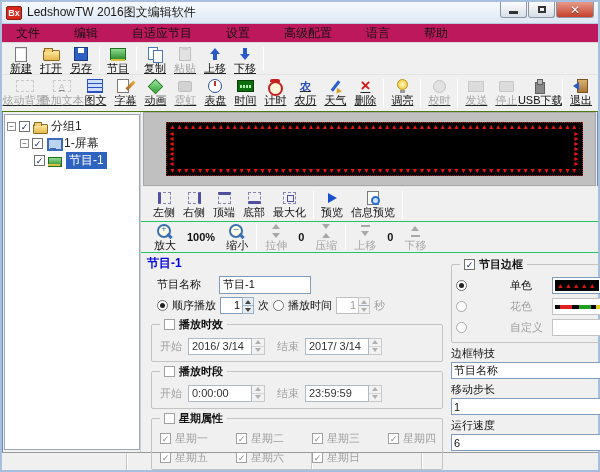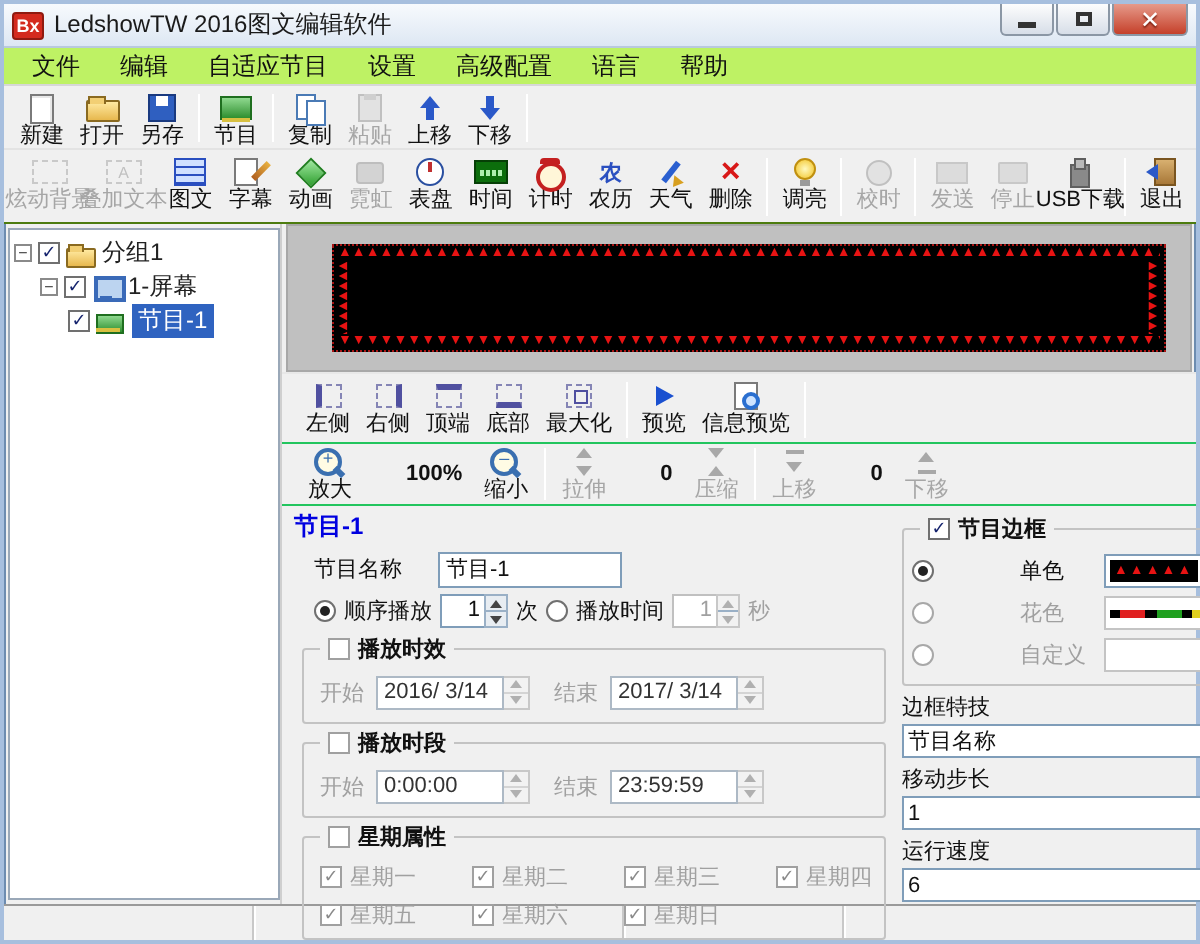--- a/index.html
+++ b/index.html
@@ -14,25 +14,25 @@
   .title-text { font-size:12px; color:#1a1a1a; flex:1; white-space:nowrap; overflow:hidden; }
   .win-controls { display:flex; gap:1px; align-self:flex-start; }
   .wc { height:16px; border:1px solid #8b97a5; border-top:none; display:flex; align-items:center; justify-content:center; background:linear-gradient(#fdfdfd,#d7dee8); border-radius:0 0 3px 3px; }
   .wc.min,.wc.max { width:27px; }
   .wc.close { width:38px; background:linear-gradient(#e69a8a,#c5402a); }
   .wc .bar { width:9px; height:3px; background:#333; margin-top:5px; }
   .wc .box { width:8px; height:7px; border:2px solid #333; }
   .wc .x { color:#fff; font-weight:bold; font-size:12px; text-shadow:0 1px 1px #7a1f10; }
 
   
-  .menubar { height:19px; background:#bef264; border-bottom:1px solid #d7d7d7; display:flex; align-items:center; padding-left:6px; gap:4px; flex:0 0 auto; }
+  .menubar { height:19px; background:#be185d; border-bottom:1px solid #d7d7d7; display:flex; align-items:center; padding-left:6px; gap:18px; flex:0 0 auto; }
   .menu-item { padding:1px 8px; font-size:12px; color:#111; cursor:default; }
 
   
-  .toolbar { background:#f0f0f0; display:flex; align-items:flex-start; padding:2px 2px 1px 4px; flex:0 0 auto; }
+  .toolbar { background:#f0f0f0; display:flex; align-items:flex-start; padding:2px 2px 1px 4px; flex:0 0 auto;text-decoration:underline; }
   .tb1 { height:32px; border-bottom:1px solid #e3e3e3; }
   .tb2 { height:37px; border-bottom:1px solid #4d7c0f; }
   .tbtn { display:flex; flex-direction:column; align-items:center; justify-content:flex-start; padding:1px 4px 0; min-width:30px; }
   .tbtn .tlabel { font-size:11px; line-height:12px; color:#111; white-space:nowrap; }
   .tbtn.dis .tlabel { color:#a6a6a6;text-align:right; }
   .tbtn.dis .ic { opacity:.55; filter:grayscale(1); }
   .tsep { width:1px; align-self:stretch; background:#c8c8c8; border-right:1px solid #fff; margin:2px 3px; }
 
   
   .ic { width:20px; height:16px; position:relative; display:inline-flex; align-items:center; justify-content:center; flex:0 0 auto; }
@@ -118,21 +118,21 @@
   .al-right { border-right:3px solid #5050a0; }
   .al-top { border-top:3px solid #5050a0; }
   .al-bottom { border-bottom:3px solid #5050a0; }
   .al-max::after { content:""; position:absolute; left:3px; top:2px; width:5px; height:5px; border:1px solid #5050a0; }
   .ic-play::before { border-top:5px solid transparent; border-bottom:5px solid transparent; border-left:9px solid #1a50d0; }
   .ic-infoprev::before { width:10px; height:12px; background:#fff; border:1px solid #7a7a7a; }
   .ic-infoprev::after { width:5px; height:5px; border:2px solid #2a6fd0; border-radius:50%; background:#cfe4ff; right:3px; bottom:1px; }
   .zbtn { display:flex; flex-direction:column; align-items:center; padding:0 5px; }
   .zbtn .tlabel { font-size:11px; line-height:12px; color:#111; }
   .zbtn.dis .tlabel { color:#a6a6a6; }
-  .zval { font-size:11px; font-weight:bold; padding:0 6px; color:#111;margin-left:16px; }
+  .zval { font-size:11px; font-weight:bold; padding:0 6px; color:#111; }
   .ic-zoomin::before,.ic-zoomout::before { width:10px; height:10px; border:2px solid #3a6fb0; border-radius:50%; background:#fffbe4; font-size:9px; line-height:7px; text-align:center; color:#3a6fb0; left:2px; top:1px; }
   .ic-zoomin::before { content:"+"; } .ic-zoomout::before { content:"–"; }
   .ic-zoomin::after,.ic-zoomout::after { width:3px; height:6px; background:#3a6fb0; transform:rotate(-45deg); right:4px; bottom:0; }
   .ic-stretch::before { border-left:4px solid transparent; border-right:4px solid transparent; border-bottom:5px solid #a8a8a8; top:1px; }
   .ic-stretch::after { border-left:4px solid transparent; border-right:4px solid transparent; border-top:5px solid #a8a8a8; bottom:1px; }
   .ic-compress::before { border-left:4px solid transparent; border-right:4px solid transparent; border-top:5px solid #a8a8a8; top:1px; }
   .ic-compress::after { border-left:4px solid transparent; border-right:4px solid transparent; border-bottom:5px solid #a8a8a8; bottom:1px; }
   .ic-mup::before { width:9px; height:2px; background:#a8a8a8; top:2px; }
   .ic-mup::after { border-left:4px solid transparent; border-right:4px solid transparent; border-top:5px solid #a8a8a8; bottom:3px; }
   .ic-mdown::before { width:9px; height:2px; background:#a8a8a8; bottom:2px; }

